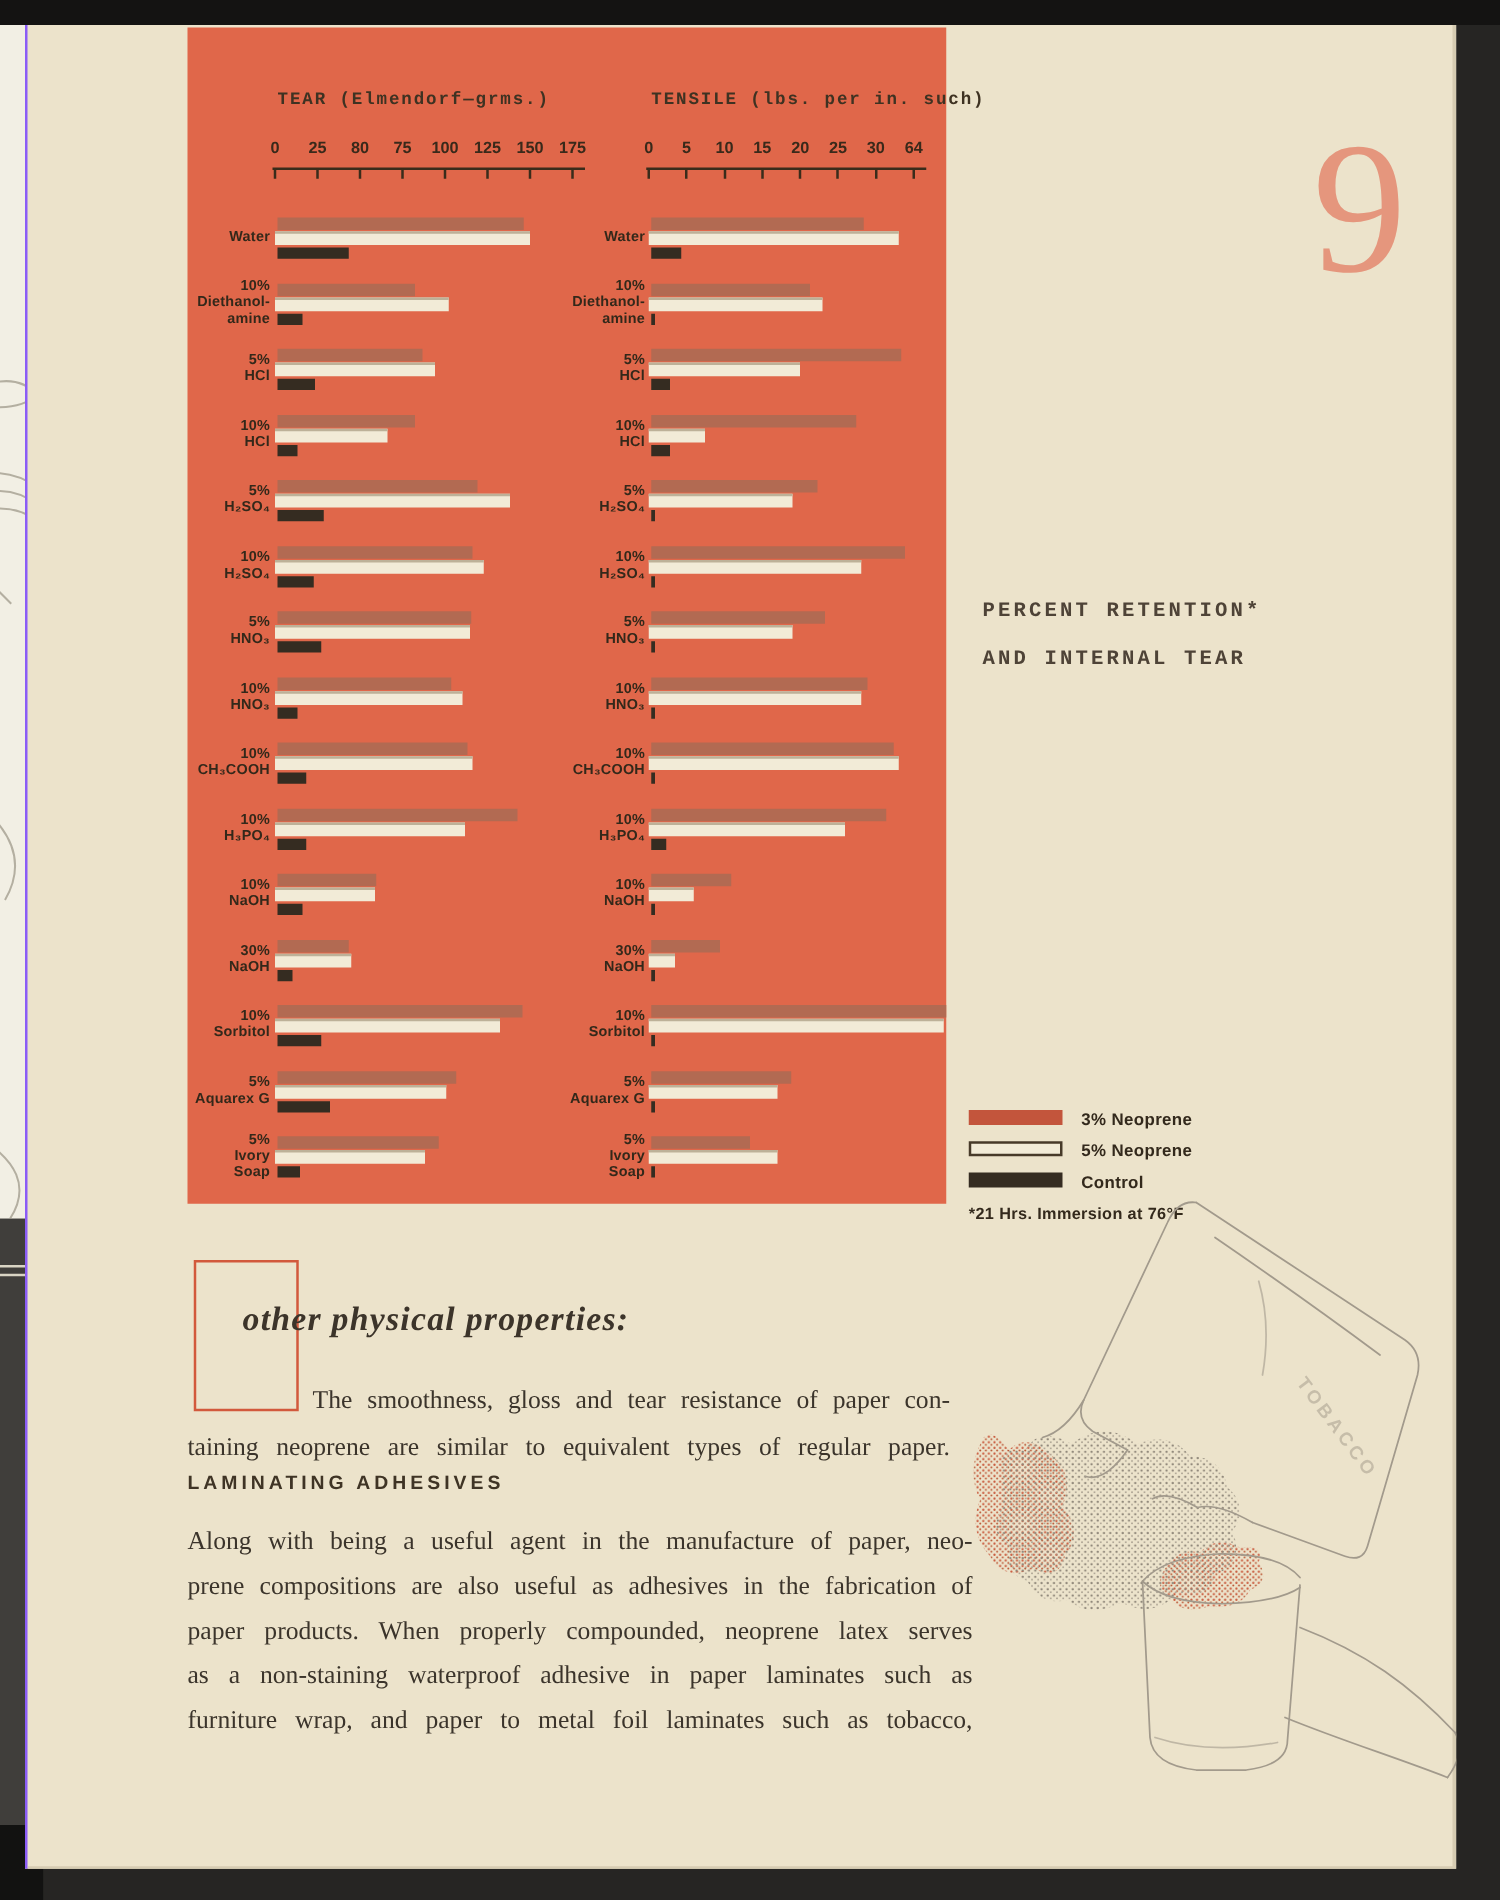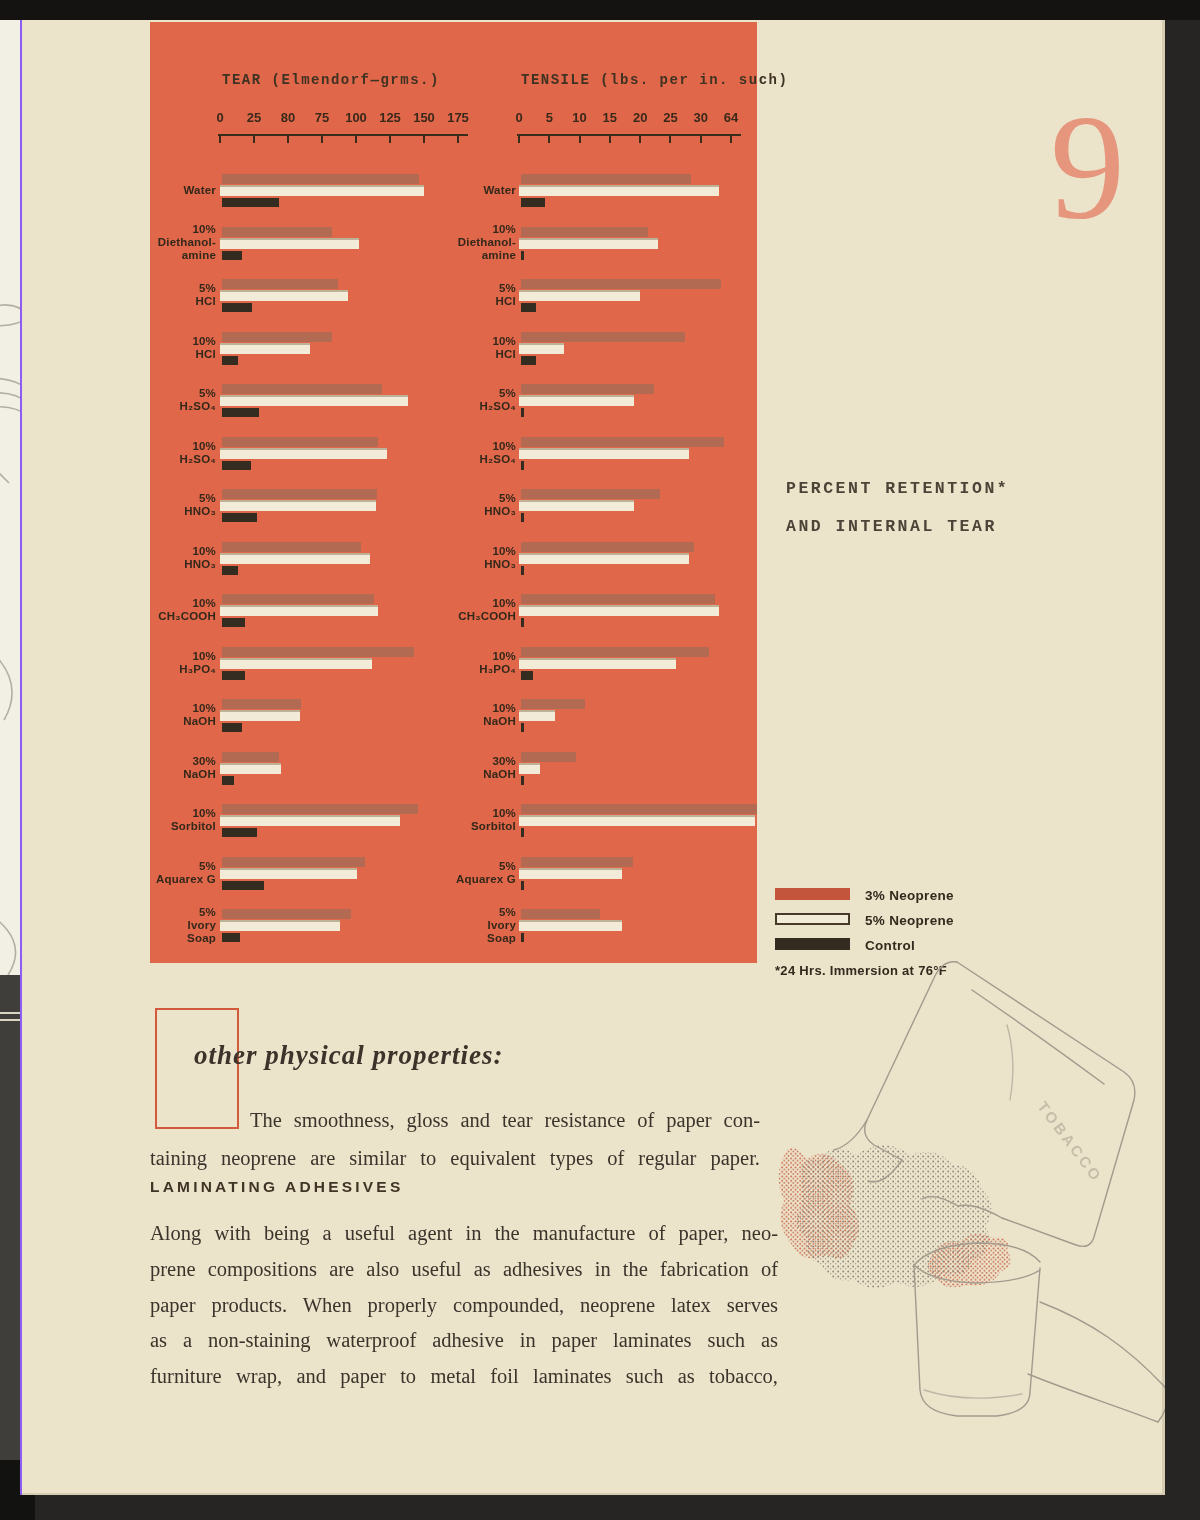--- a/index.html
+++ b/index.html
@@ -274,21 +274,21 @@
       <div class="lg-label">3% Neoprene</div>
     </div>
     <div class="lg-row">
       <div class="lg-swatch" id="sw1" style="background: rgb(242, 235, 215); border: 2px solid rgb(71, 58, 41); width: 71px; height: 8px;"></div>
       <div class="lg-label">5% Neoprene</div>
     </div>
     <div class="lg-row">
       <div class="lg-swatch" id="sw2" style="background: rgb(53, 44, 33);"></div>
       <div class="lg-label">Control</div>
     </div>
-    <div class="lg-footnote">*24 Hrs. Immersion at 76°F</div>
+    <div class="lg-footnote">*21 Hrs. Immersion at 76°F</div>
   </div>
 
   <div class="abs red-box"></div>
 
   <div class="abs heading">other physical properties:</div>
 
   <div class="abs para para1">
     <div class="jline indent">The smoothness, gloss and tear resistance of paper con-</div>
     <div class="jline">taining neoprene are similar to equivalent types of regular paper.</div>
   </div>

